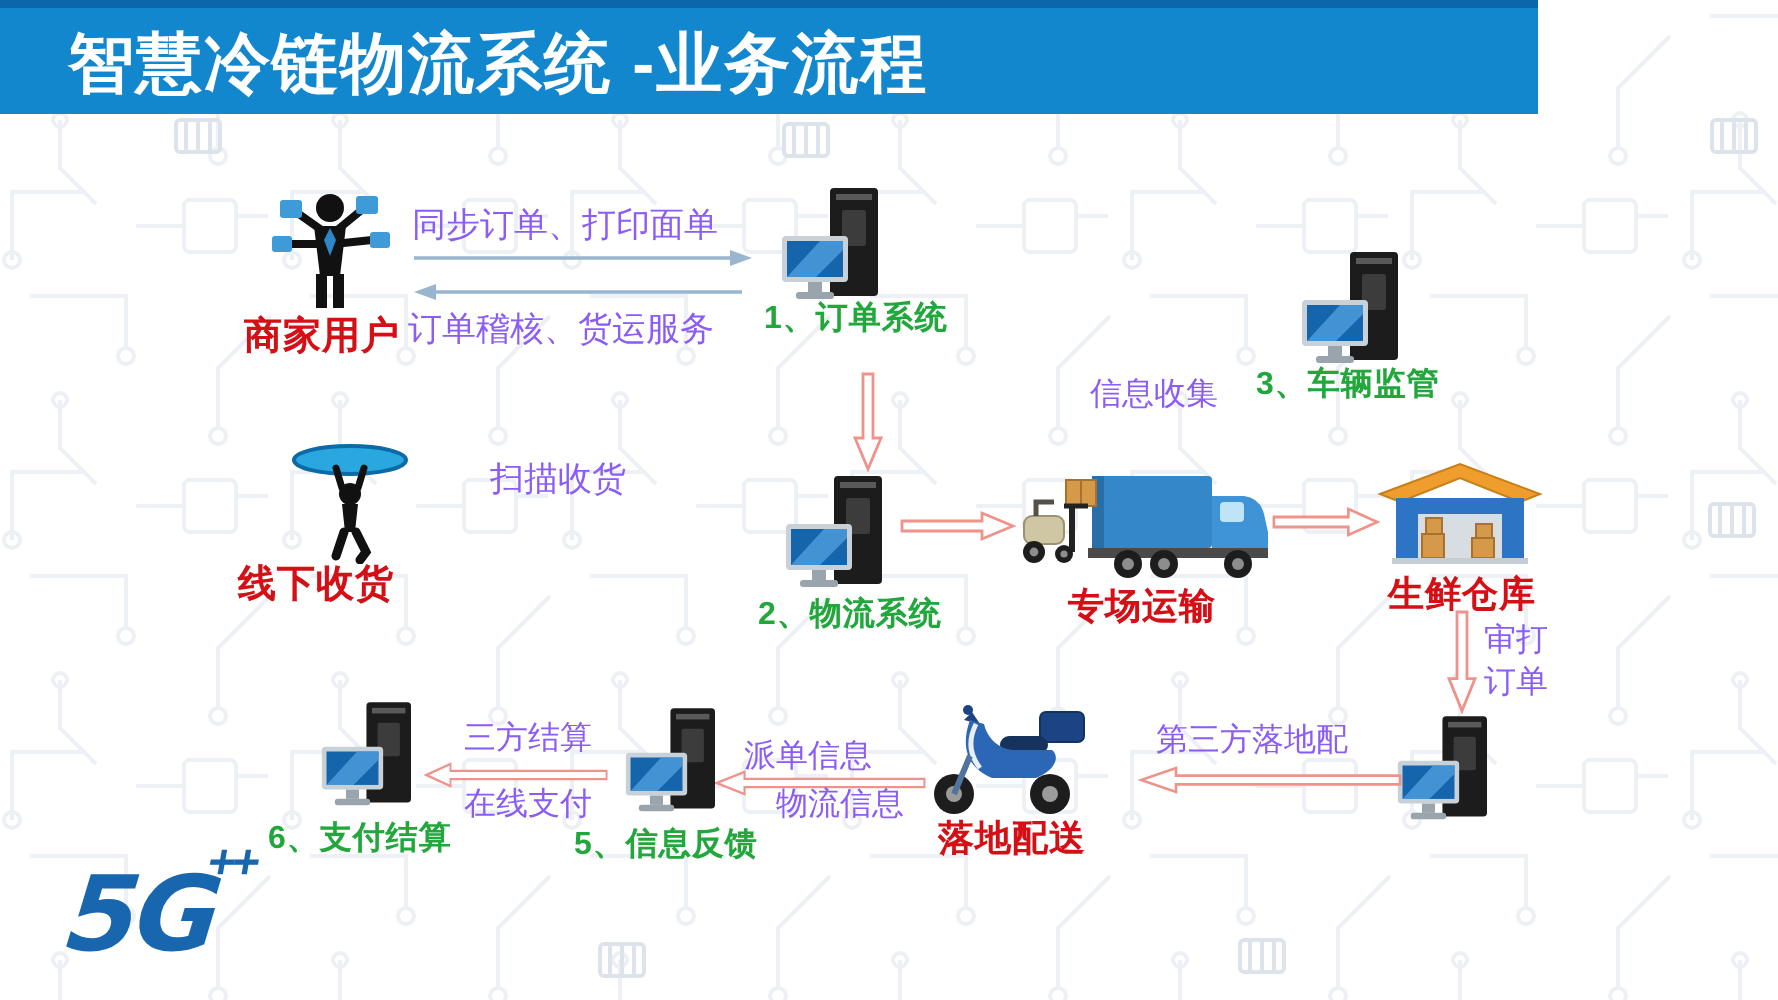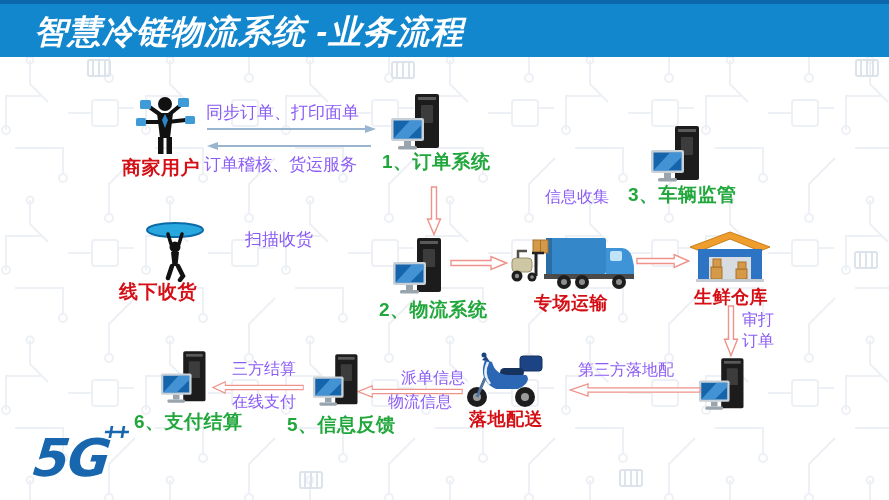--- a/index.html
+++ b/index.html
@@ -4,33 +4,33 @@
 <style>
   * { margin:0; padding:0; box-sizing:border-box; }
   body { background:#9a9a9a; font-family:"Liberation Sans", sans-serif; }
   .slide{
     position:relative; width:889px; height:500px; background:#ffffff;
     overflow:hidden; font-family:"Liberation Sans", sans-serif;
   }
   .bg-svg{ position:absolute; left:0; top:0; z-index:0; }
   
   .header{
-    position:absolute; left:0; top:0; width:889px; height:57px;
-    background:#1287cd; border-top:4px solid #0c66ab; z-index:5;font-style:italic;
+    position:absolute; left:0; top:0; width:769px; height:57px;
+    background:#1287cd; border-top:4px solid #0c66ab; z-index:5;
   }
   .header .title{
     position:absolute; left:34px; top:4px; line-height:48px;
     color:#ffffff; font-size:33px; font-weight:bold; letter-spacing:1px;
     white-space:nowrap;
   }
   
   .lbl{ position:absolute; font-weight:bold; white-space:nowrap; z-index:4; letter-spacing:0.5px;}
   .lbl.red{ color:#d40f15; font-size:18px; }
   .lbl.red.big{ font-size:19px; }
-  .lbl.green{ color:#21a73c; font-size:19px; }
+  .lbl.green{ color:#21a73c; font-size:16px; }
   .note{ position:absolute; color:#8b5cf6; font-size:16px; white-space:nowrap; z-index:4; font-weight:400;}
   .note.lg{ font-size:17px; }
   .abs{ position:absolute; z-index:3; }
   
   .fiveg{ position:absolute; left:28px; top:420px; width:110px; height:76px; z-index:4; }
   .fiveg .fg-text{
     position:absolute; left:6px; top:8px; font-size:52px; font-weight:bold;
     font-style:italic; color:#1766ae; font-family:"DejaVu Sans", sans-serif;
     transform:skewX(-6deg); letter-spacing:-2px;
   }
@@ -243,21 +243,21 @@
     <path d="M28,14 q-6,12 2,22" stroke="#e8eef5" stroke-width="2.5" fill="none"></path>
     <circle cx="17" cy="49" r="10" fill="#1d1d1d"></circle>
       <circle cx="17" cy="49" r="4" fill="#9b9b9b"></circle>
     <circle cx="65" cy="49" r="10" fill="#1d1d1d"></circle>
       <circle cx="65" cy="49" r="4" fill="#9b9b9b"></circle>
     <path d="M17,49 L25,30" stroke="#51739e" stroke-width="3"></path>
     <circle cx="24" cy="7" r="2.5" fill="#1c4484"></circle>
   </svg>
   <div class="lbl red" style="left:469px;top:407px;">落地配送</div>
 
-  <div class="note" style="left:401px;top:368px;">派单信息</div>
+  <div class="note" style="left:372px;top:368px;">派单信息</div>
   <svg class="abs" style="left:357px;top:385px;" width="106" height="13" viewBox="0 0 132 14" preserveAspectRatio="none">
     <path d="M131,4.8 H19 V1 L1.5,7 L19,13 V9.2 H131 Z" fill="#ffffff" stroke="#ef928a" stroke-width="1.3"></path>
   </svg>
   <div class="note" style="left:388px;top:392px;">物流信息</div>
 
   <svg class="abs" style="left:312px;top:352px;" width="52" height="60" viewBox="0 0 56 64">
     <rect x="25" y="2" width="24" height="54" rx="2" fill="#1c1c1c"></rect>
     <rect x="28" y="5" width="18" height="3" fill="#5a5a5a"></rect>
     <rect x="31" y="13" width="12" height="18" rx="1" fill="#3c3c3c"></rect>
     <rect x="1" y="26" width="33" height="23" rx="2" fill="#c9d1d8"></rect>

